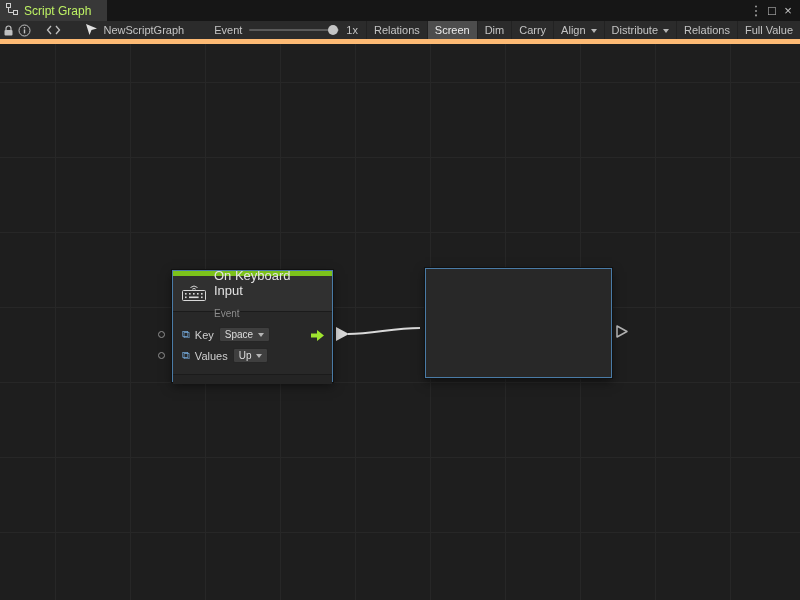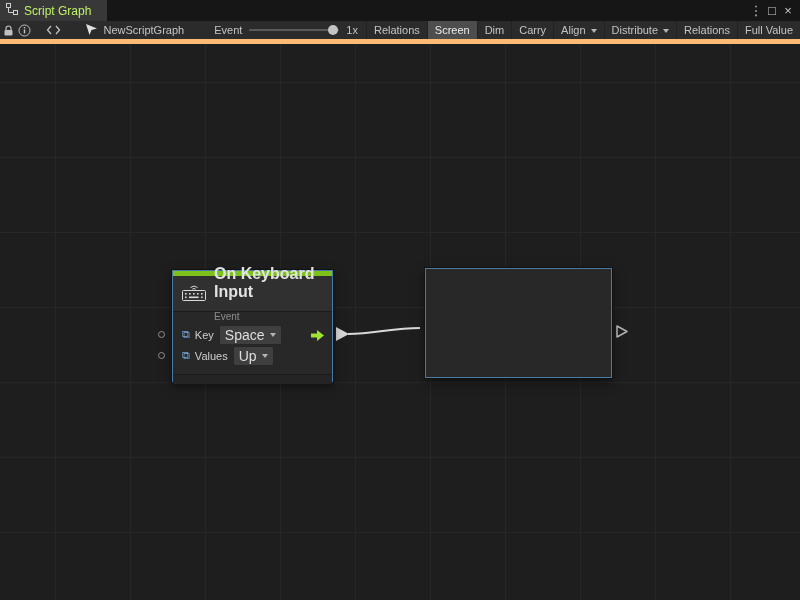--- a/index.html
+++ b/index.html
@@ -35,31 +35,31 @@
   .wires{position:absolute;inset:0;pointer-events:none;}
 
   
   .node{position:absolute;background:#282828;border:1px solid #4a7ba6;box-shadow:0 0 0 1px #111,0 4px 10px rgba(0,0,0,.5);}
   .node-kb{left:172px;top:226px;width:161px;height:112px;}
   .node-ev{left:425px;top:224px;width:187px;height:110px;}
   .node-strip{height:5px;background:#7cc21b;}
   .node-header{display:flex;align-items:center;gap:8px;padding:0 9px;background:#303030;border-bottom:1px solid #1b1b1b;}
   .node-kb .node-header{height:36px;}
   .node-ev .node-header{height:48px;}
-  .node-title{font-size:16px;color:#e2e2e2;font-weight:bold;}
+  .node-title{font-size:13px;color:#e2e2e2;}
   .node-sub{font-size:10px;color:#8d8d8d;margin-top:10px;}
   .node-kb .node-body{padding-top:12px;}
   .node-ev .node-body{padding-top:4px;}
   .port-row{position:relative;height:21px;display:flex;align-items:center;gap:5px;padding:0 9px;font-size:11px;color:#cfcfcf;}
   .row-arrows{height:24px;}
   .row-value{height:22px;}
   .port-circle{position:absolute;left:-15px;top:50%;margin-top:-4px;width:7px;height:7px;border-radius:50%;border:1px solid #8f8f8f;background:#1e1e1e;}
   .port-dot{width:7px;height:7px;border-radius:50%;background:#4ec9a0;margin-right:3px;flex:none;}
   .mini-icon{color:#74a8d8;font-size:11px;line-height:1;}
-  .select{display:flex;align-items:center;gap:5px;background:#3f3f3f;border:1px solid #262626;border-radius:2px;padding:1px 5px;font-size:14px;color:#dedede;cursor:default;}
+  .select{display:flex;align-items:center;gap:5px;background:#3f3f3f;border:1px solid #262626;border-radius:2px;padding:1px 5px;font-size:10px;color:#dedede;cursor:default;}
   .value-box{background:#3f3f3f;border:1px solid #262626;border-radius:2px;padding:0 3px;font-size:11px;color:#ececec;width:17px;height:15px;font-family:"Liberation Sans",sans-serif;}
   .arrow-right{position:absolute;right:7px;top:50%;margin-top:-6px;display:flex;}
   .node-kb .node-footer{height:10px;border-top:1px solid #1b1b1b;background:#242424;margin-top:8px;}
   .node-ev .node-footer{height:12px;border-top:1px solid #1b1b1b;background:#242424;margin-top:4px;}
   .port-triangle{position:absolute;right:-18px;top:55px;}
   .flow-arrow{display:block;}
 </style>
 </head>
 <body>
 

